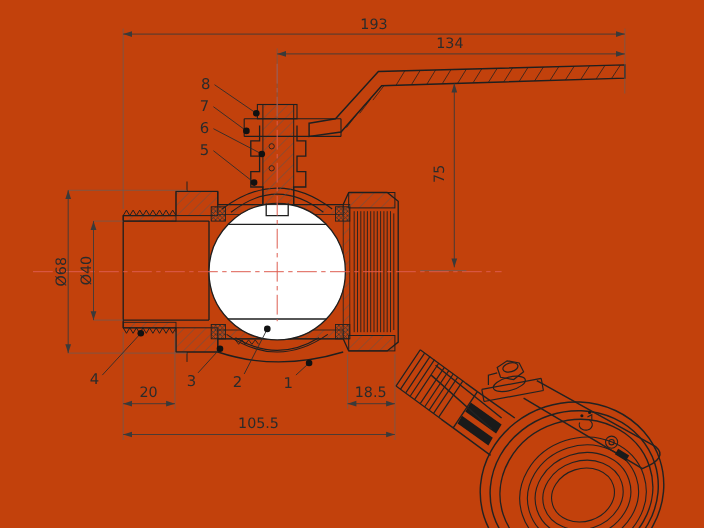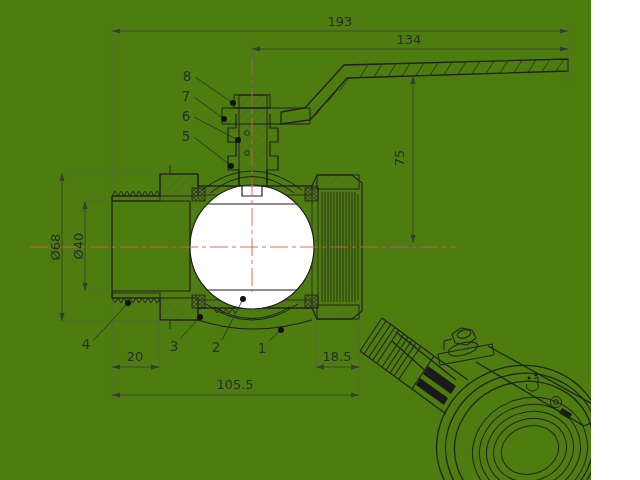--- a/index.html
+++ b/index.html
@@ -1,16 +1,16 @@
 <!DOCTYPE html>
 <html><head>
 <meta charset="utf-8">
 <style>
   html,body{margin:0;padding:0;background:#ffffff;}
-  .canvas{position:relative;width:591px;height:480px;background:#4d7c0f;overflow:hidden;
+  .canvas{position:relative;width:640px;height:480px;background:#c2410c;overflow:hidden;
           font-family:"DejaVu Sans", sans-serif;}
   svg{position:absolute;left:0;top:0;}
   text{fill:#2b2b2b;font-family:"DejaVu Sans", sans-serif;}
   .dimtxt{font-size:13px;}
   .callout{font-size:13.5px;}
 </style>
 </head>
 <body>
 
 <div class="canvas">

